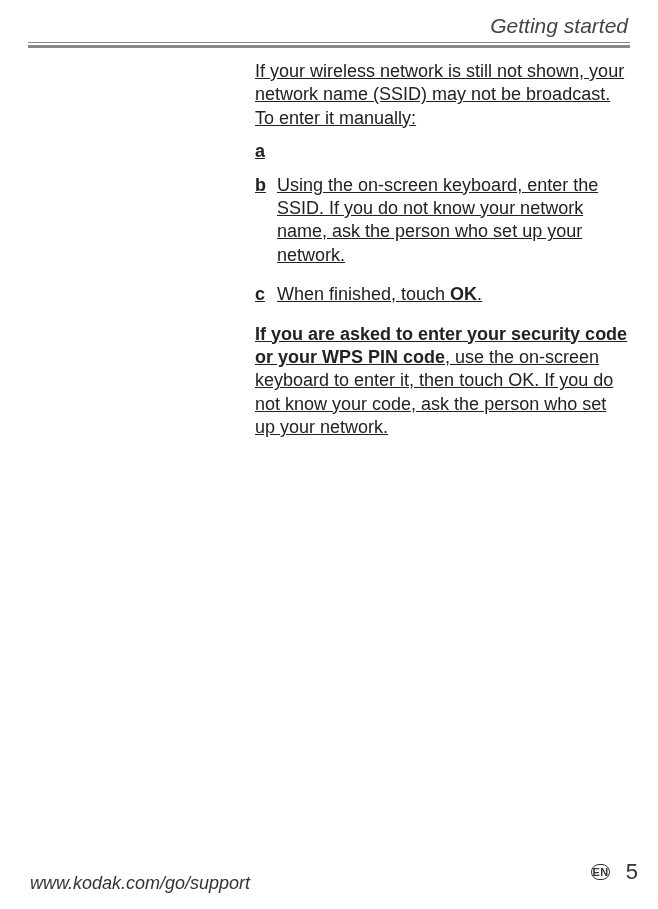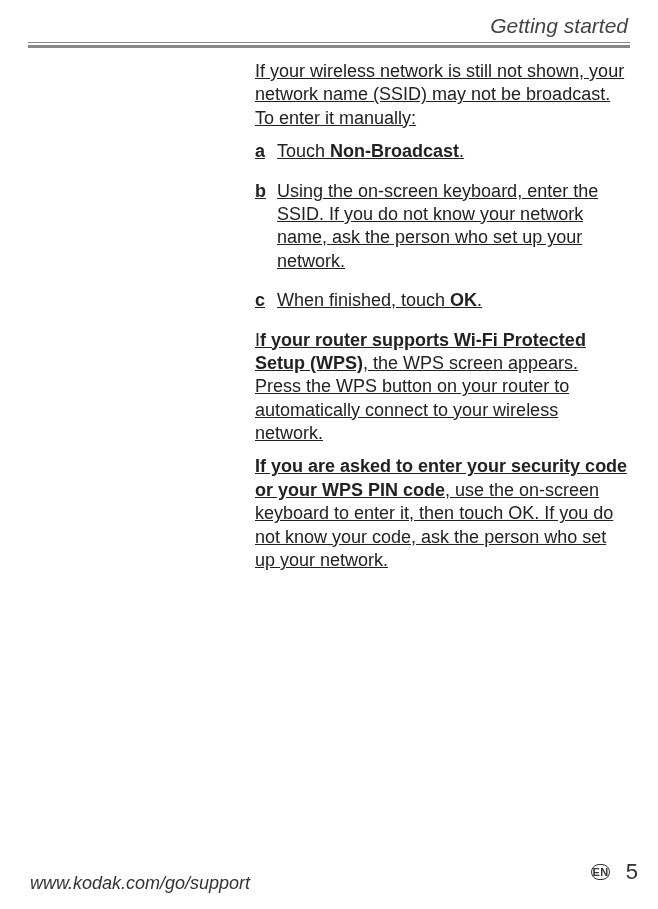--- a/index.html
+++ b/index.html
@@ -119,40 +119,38 @@
   <div class="inner"></div>
 </div>
 
 <div class="content">
 
   <p>If your wireless network is still not shown, your network name (SSID) may not be broadcast. To enter it manually:</p>
 
   <div class="step">
     <div class="step-marker">a</div>
     <div class="step-body">
-      <p><span>Touch </span><span class="bold">Non-Broadcast</span><span>.</span></p>
     </div>
   </div>
 
   <div class="step">
     <div class="step-marker">b</div>
     <div class="step-body">
       <p>Using the on-screen keyboard, enter the SSID. If you do not know your network name, ask the person who set up your network.</p>
     </div>
   </div>
 
   <div class="step">
     <div class="step-marker">c</div>
     <div class="step-body">
       <p><span>When finished, touch </span><span class="bold">OK</span><span>.</span></p>
     </div>
   </div>
 
 
-  <p><span>I</span><span class="bold">f your router supports Wi-Fi Protected Setup (WPS)</span><span>, the WPS screen appears. Press the WPS button on your router to automatically connect to your wireless network.</span></p>
 
   <p><span class="bold">If you are asked to enter your security code or your WPS PIN code</span><span>, use the on-screen keyboard to enter it, then touch OK. If you do not know your code, ask the person who set up your network.</span></p>
 
 
 </div>
 
 <div class="footer">
   <div class="footer-url">www.kodak.com/go/support</div>
   <div class="footer-right">
     <div class="lang-badge">EN</div>

